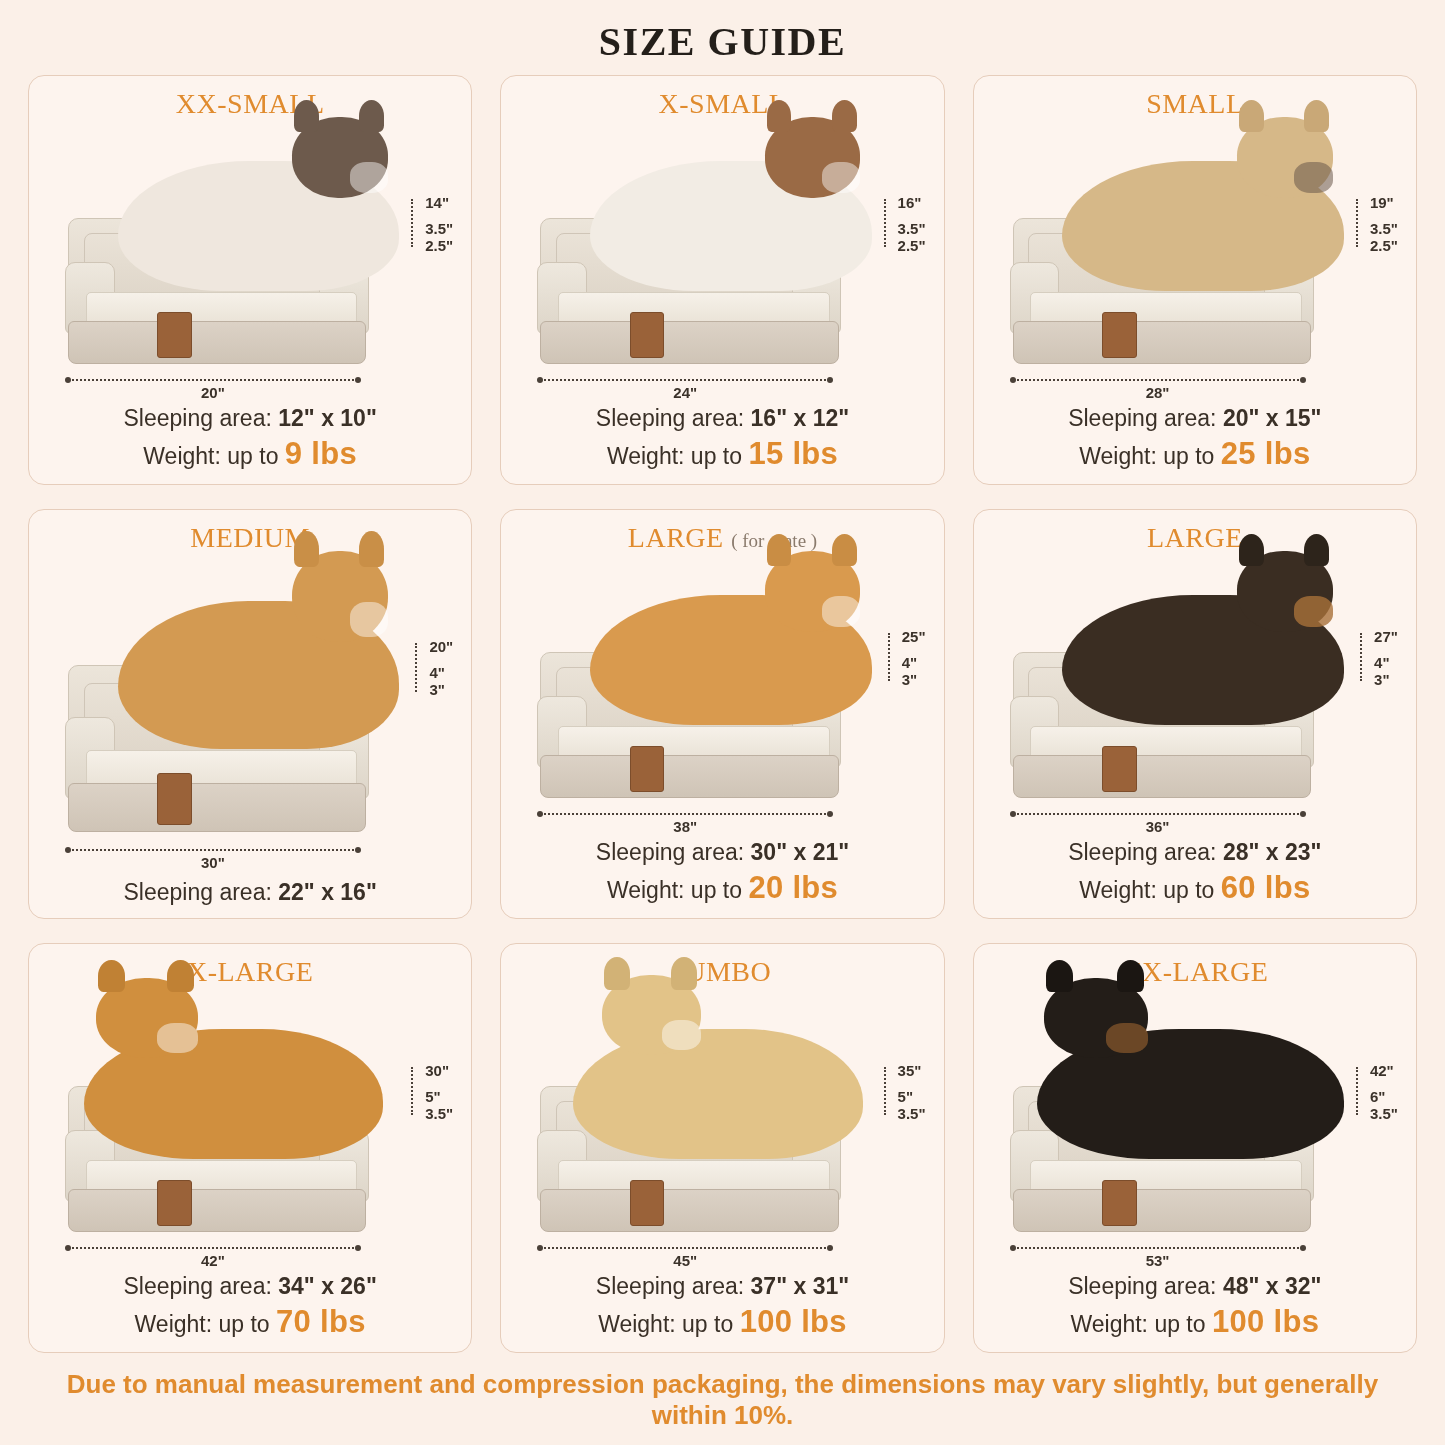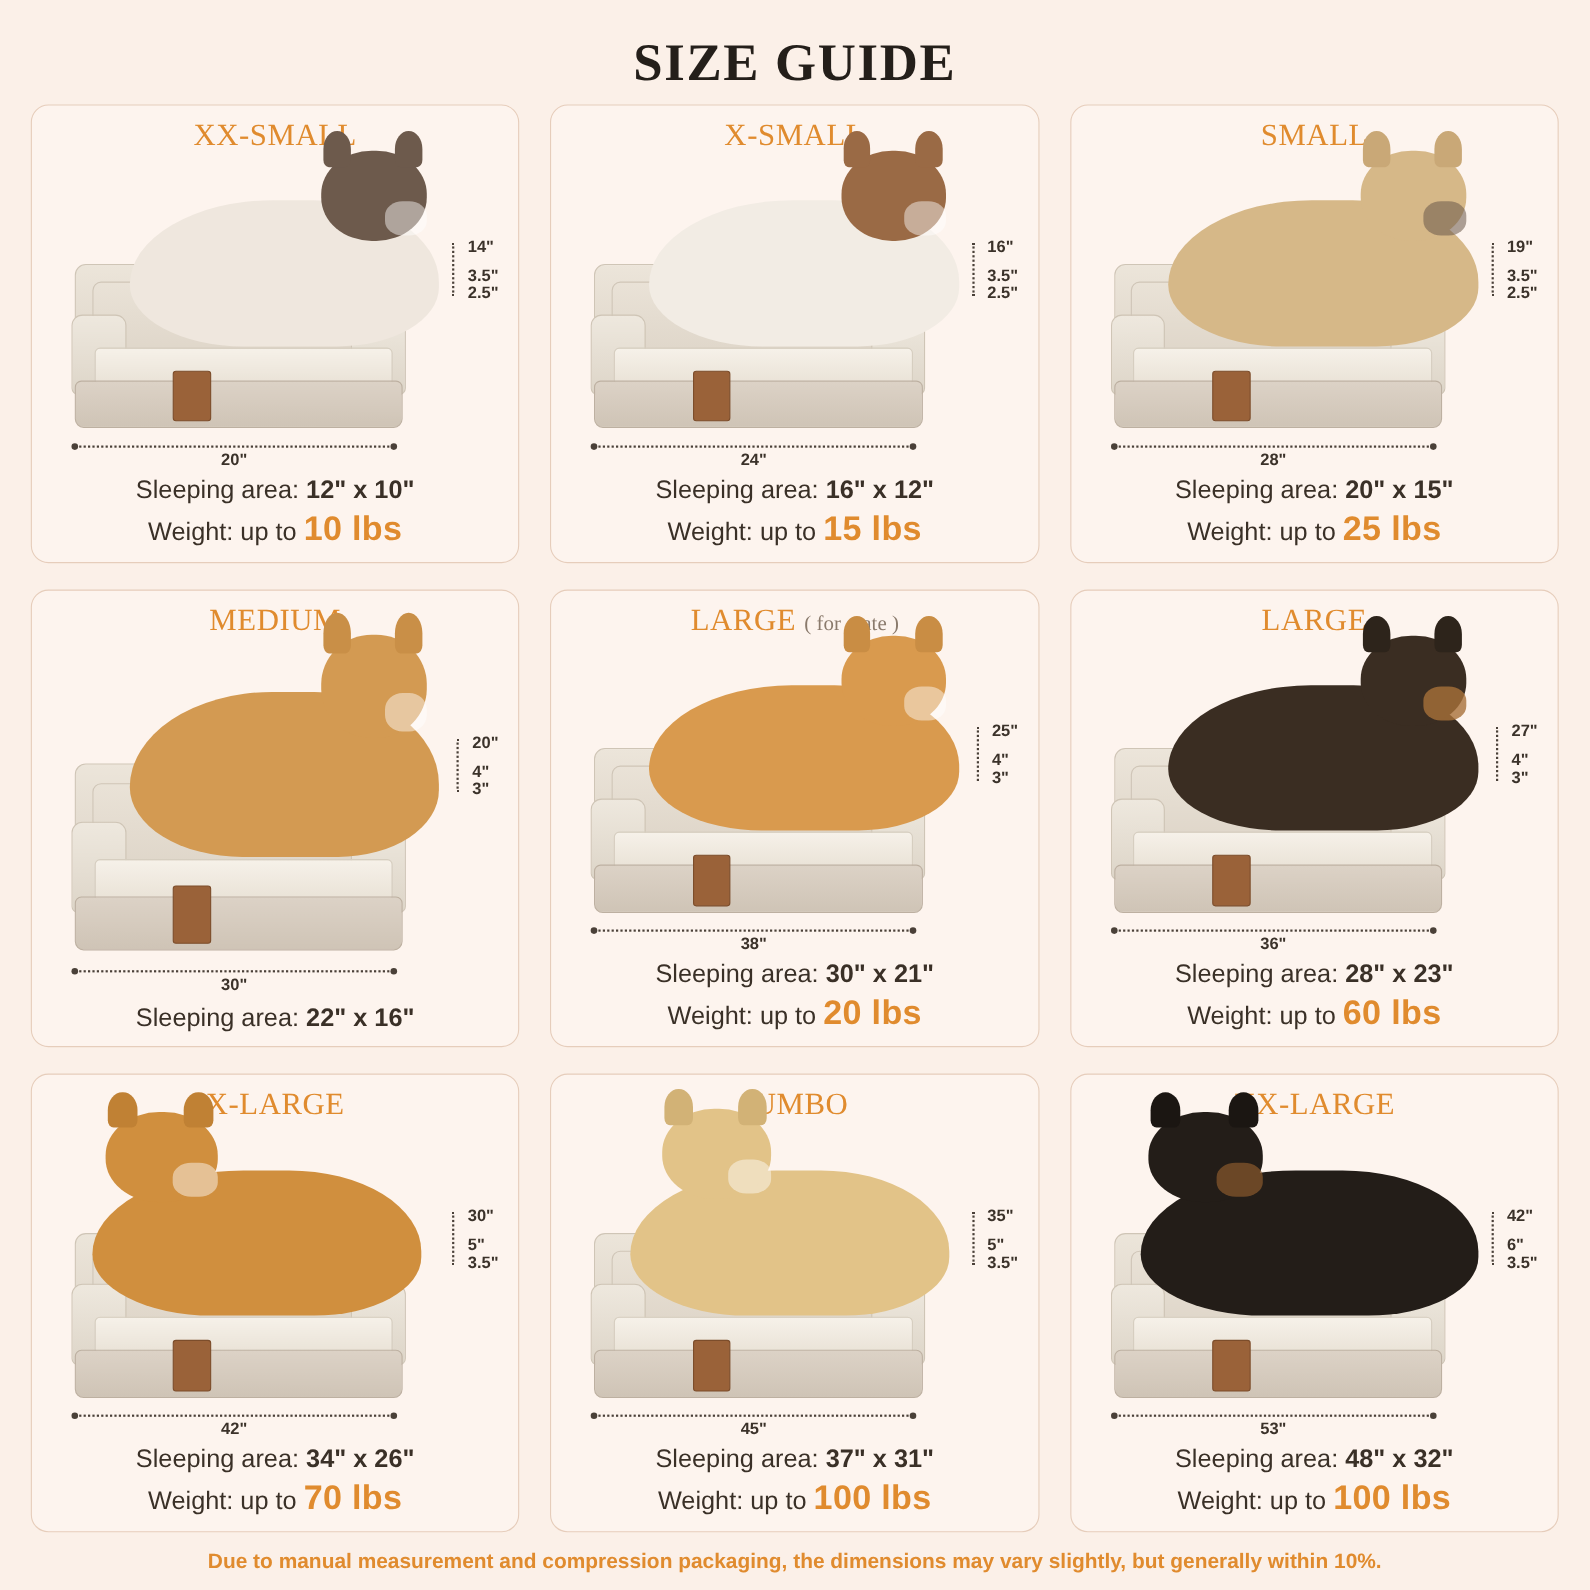--- a/index.html
+++ b/index.html
@@ -19,24 +19,24 @@
     height: 1445px;
     box-sizing: border-box;
     padding: 18px 28px 10px 28px;
     display: flex;
     flex-direction: column;
   }
   .title {
     text-align: center;
     font-family: "Liberation Serif", serif;
     font-weight: bold;
-    font-size: 48px;
+    font-size: 40px;
     letter-spacing: 1.5px;
     color: #241f1a;
-    margin: 12px 0 10px 0;
+    margin: 0 0 10px 0;
   }
   .subtitle {
     text-align: center;
     font-size: 19.5px;
     font-weight: bold;
     color: #e08b2e;
     letter-spacing: -0.1px;
     margin-bottom: 20px;
   }
   .grid {
@@ -249,21 +249,21 @@
     white-space: nowrap;
   }
   .line-weight .lbs {
     font-size: 31px;
     font-weight: bold;
     color: #e08b2e;
     letter-spacing: 0.3px;
   }
   .footer {
     text-align: center;
-    font-size: 19px;
+    font-size: 26px;
     font-weight: bold;
     color: #e08b2e;
     margin-top: 16px;
     margin-bottom: 4px;
   }
 </style>
 </head>
 <body>
 
 <div class="page">
@@ -294,21 +294,21 @@
           <span class="d-h">14"</span>
           <span class="d-s1">3.5"</span>
           <span class="d-s2">2.5"</span>
         </div>
         <div class="width-line">
           <div class="width-label">20"</div>
         </div>
       </div>
       <div class="card-info">
         <div class="line-sleep"><span>Sleeping area: </span><b>12" x 10"</b></div>
-        <div class="line-weight"><span>Weight:  up to </span><span class="lbs">10 lbs</span></div>
+        <div class="line-weight"><span>Weight:  up to </span><span class="lbs">9 lbs</span></div>
       </div>
     </div>
 
     <div class="card">
       <div class="card-title"><span>X-SMALL</span> <span class="paren"></span></div>
       <div class="figure">
         <div class="bed">
           <div class="backrest"></div>
           <div class="arm-l"></div>
           <div class="arm-r"></div>

